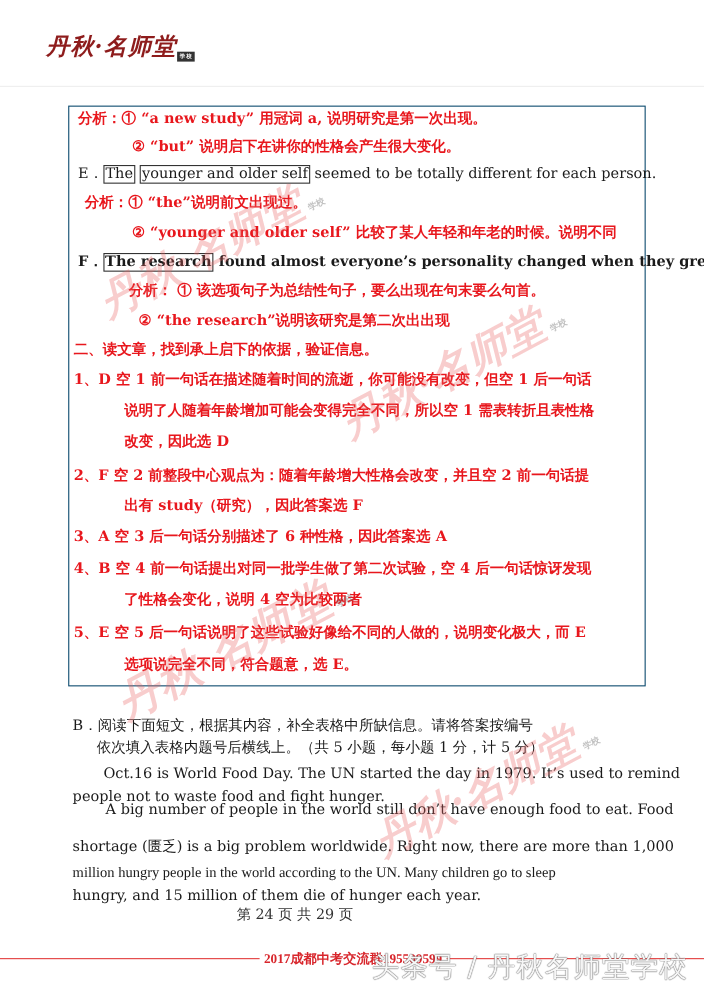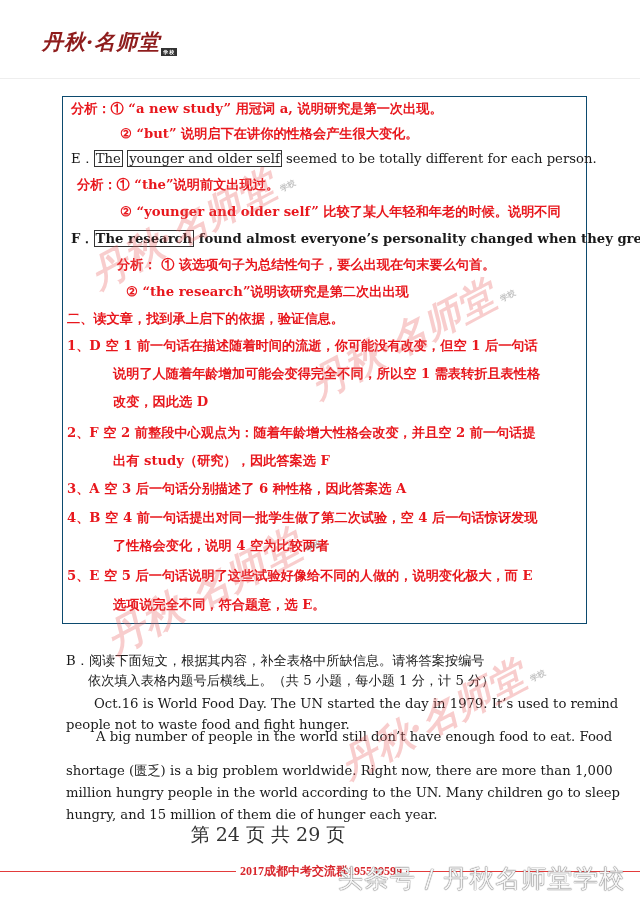--- a/index.html
+++ b/index.html
@@ -13,21 +13,21 @@
 
   .box { position: absolute; left: 62px; top: 96px; width: 525px; height: 528px; border: 1px solid #0c4a6e; box-sizing: border-box; padding-left: 40px; }
   .line { position: absolute; left: 0; white-space: nowrap; font-size: 13.2px; line-height: 18px; }
   .red { color: #e8171d; font-weight: bold; }
   .black { color: #1a1a1a; }
   .boxed { border: 1px solid #333; padding: 0 1px; }
 
   .wm { position: absolute; color: rgba(232,100,100,0.32); font-family: "DejaVu Serif", serif; font-style: italic; font-weight: bold; transform: rotate(-28deg); white-space: nowrap; pointer-events: none; }
   .wm small { font-size: 8px; color: rgba(120,120,120,0.45); font-style: normal; margin-left: 4px; }
 
-  .page-num { position: absolute; left: 0; width: 536px; top: 822px; text-align: center; font-size: 19px; color: #333; }
+  .page-num { position: absolute; left: 0; width: 536px; top: 822px; text-align: center; font-size: 13px; color: #333; }
   .footer-line { position: absolute; left: 0; top: 871px; width: 640px; height: 1px; background: #e33b3b; }
   .footer-label { position: absolute; left: 236px; top: 863px; background: #fff; padding: 0 4px; font-family: Liberation Serif, serif; font-size: 12px; color: #d8262c; font-weight: bold; }
   .source-wm { position: absolute; left: 338px; top: 862px; font-family: "DejaVu Sans", sans-serif; font-size: 25px; color: rgba(255,255,255,0.95); text-shadow: 0 0 1px #555, 0 0 1px #555; letter-spacing: 1px; }
 </style>
 </head>
 <body>
 
 <div class="header">
   <div class="logo">
     <span>丹秋·名师堂</span><span class="logo-badge">学校</span>
@@ -60,21 +60,21 @@
   <div class="line red" style="left:50px;top:499px;">选项说完全不同，符合题意，选 E。</div>
 </div>
 
 <div>
   <div class="line black" style="left:66px;top:652px;">B．阅读下面短文，根据其内容，补全表格中所缺信息。请将答案按编号</div>
   <div class="line black" style="left:88px;top:672px;">依次填入表格内题号后横线上。（共 5 小题，每小题 1 分，计 5 分）</div>
   <div class="line black" style="left:94px;top:695px;">Oct.16 is World Food Day. The UN started the day in 1979. It’s used to remind</div>
   <div class="line black" style="left:66px;top:716px;">people not to waste food and fight hunger.</div>
   <div class="line black" style="left:96px;top:728px;">A big number of people in the world still don’t have enough food to eat. Food</div>
   <div class="line black" style="left:66px;top:762px;">shortage (匮乏) is a big problem worldwide. Right now, there are more than 1,000</div>
-  <div class="line black" style="left:66px;top:784px;">million hungry people in the world according to the UN. Many children go to sleep</div>
+  <div class="line black" style="left:66px;top:784px;font-family:Liberation Serif, serif;">million hungry people in the world according to the UN. Many children go to sleep</div>
   <div class="line black" style="left:66px;top:806px;">hungry, and 15 million of them die of hunger each year.</div>
 </div>
 
 <div class="wm" style="left:80px;top:200px;font-size:38px;"><span>丹秋·名师堂</span><small>学校</small></div>
 <div class="wm" style="left:300px;top:310px;font-size:38px;"><span>丹秋·名师堂</span><small>学校</small></div>
 <div class="wm" style="left:95px;top:560px;font-size:40px;"><span>丹秋·名师堂</span><small>学校</small></div>
 <div class="wm" style="left:330px;top:690px;font-size:38px;"><span>丹秋·名师堂</span><small>学校</small></div>
 
 <div class="page-num">第 24 页 共 29 页</div>
 <div class="footer-line"></div>

